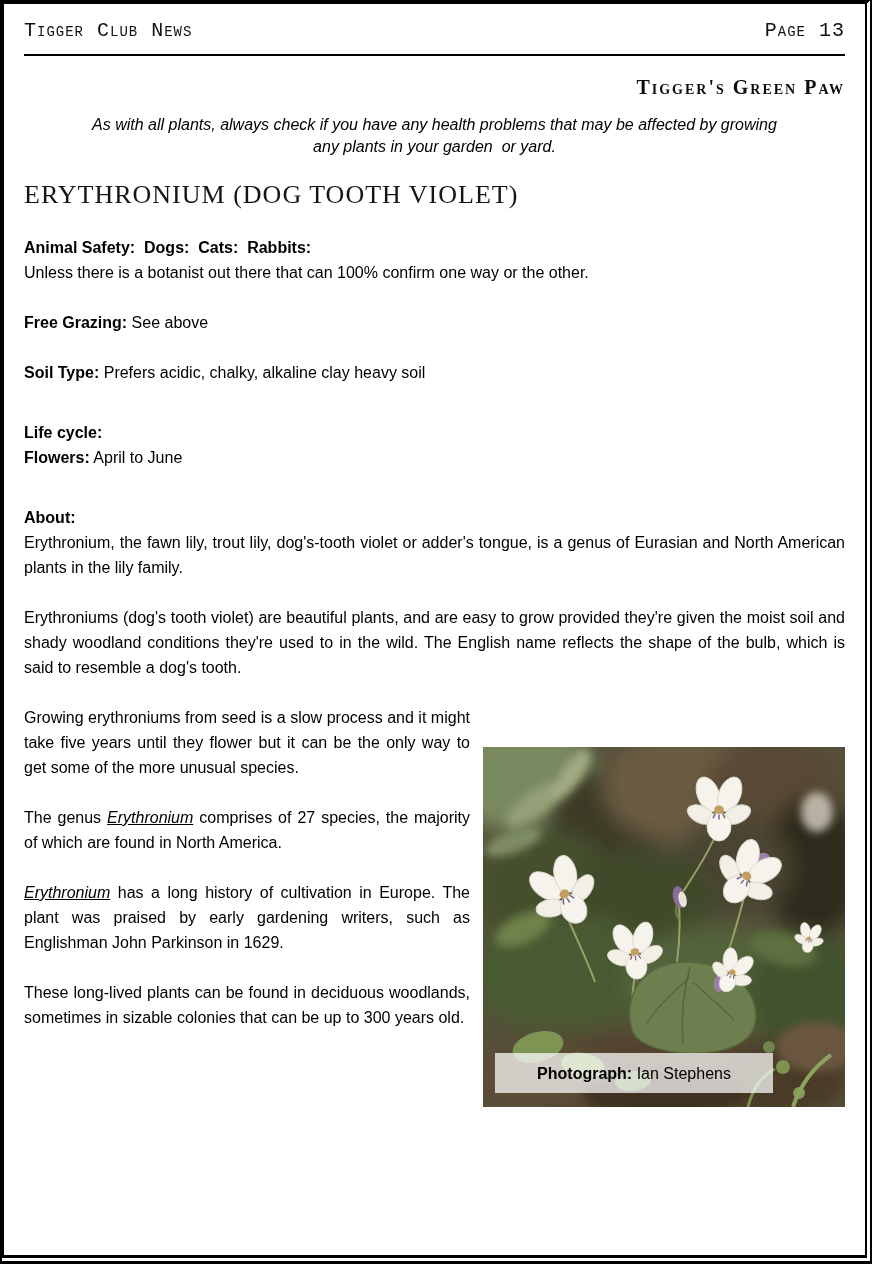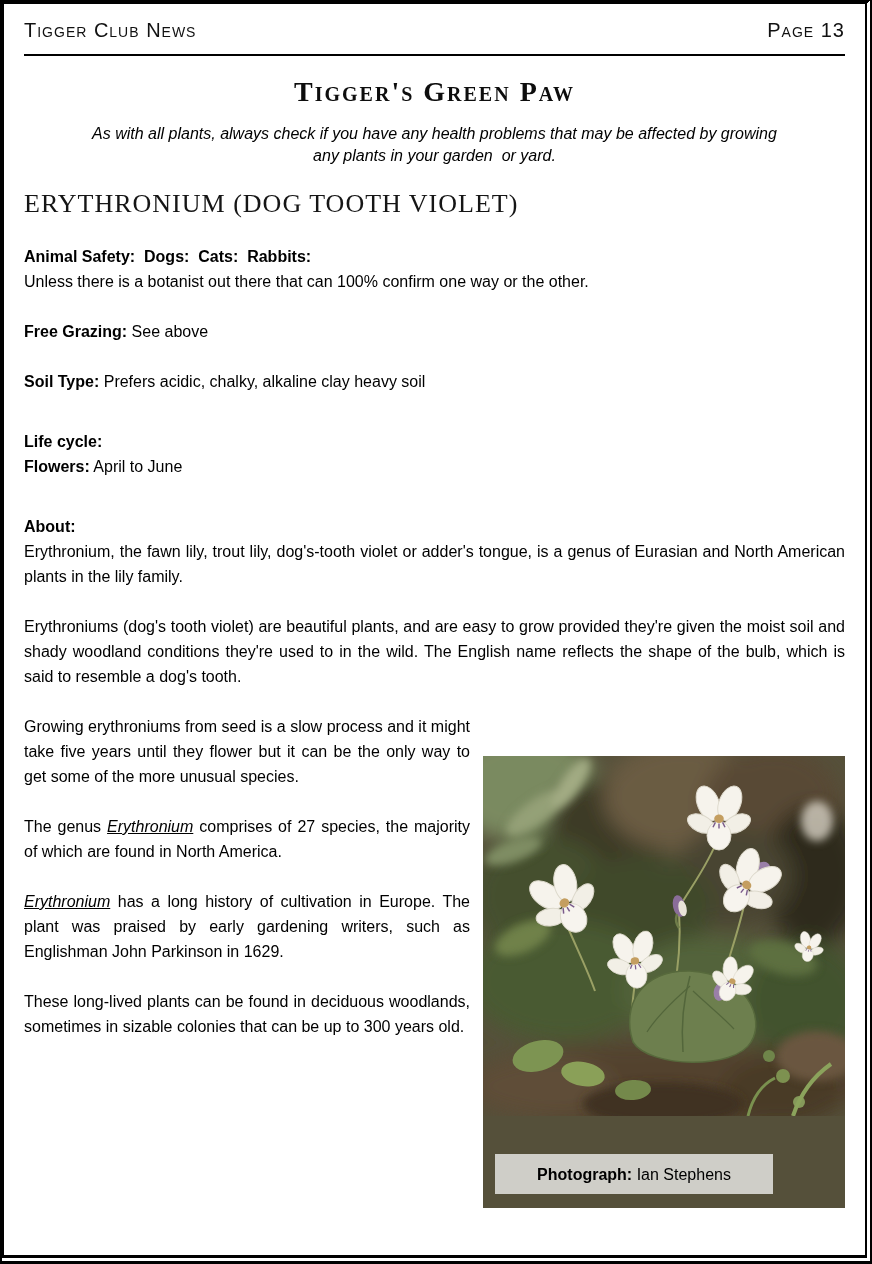--- a/index.html
+++ b/index.html
@@ -8,48 +8,48 @@
     width:872px; height:1264px; position:relative; overflow:hidden;
     background:#ffffff; color:#000;
     border-top:4px solid #000; border-left:4px solid #000;
     border-right:7px double #000; border-bottom:9px double #000;
     padding:0 20px;
     font-family:"Liberation Sans", sans-serif;
   }
   .masthead {
     display:flex; justify-content:space-between; align-items:baseline;
     padding-top:15px;
-    font-family:Liberation Sans, sans-serif; font-variant:small-caps;
+    font-family:Liberation Mono, monospace; font-variant:small-caps;
     font-size:20px; letter-spacing:1px; color:#111;
   }
   .masthead-rule { border-top:2px solid #000; margin-top:12px; }
   .article-title {
-    text-align:center; margin-top:20px;
+    text-align:right; margin-top:20px;
     font-family:"Liberation Serif", serif; font-variant:small-caps;
-    font-weight:bold; font-size:28px; letter-spacing:2px; color:#0d0d0d;
+    font-weight:bold; font-size:20px; letter-spacing:2px; color:#0d0d0d;
   }
   .intro { text-align:center; font-size:16px; line-height:22px; margin-top:15px;font-style:italic; }
   .intro .pre { white-space:pre-wrap; }
   .section-heading {
     text-align:left; margin-top:22px;
     font-family:"Liberation Serif", serif; font-weight:normal;
     font-size:26px; letter-spacing:1px; color:#151515;
   }
   .bodycopy { margin-top:25px; font-size:16px; line-height:25px; text-align:justify; }
   .bodycopy p { margin:0; }
   .gap { height:25px; } .gap-lg { height:35px; }
   b { font-weight:bold; }
   i { font-style:italic;text-decoration:underline; }
   .pre { white-space:pre-wrap; }
   .bottom-section { display:flex;justify-content:space-between; }
   .narrow-col { width:446px; }
   .lead-gap { height:25px; }
   .photo-wrap { margin-left:auto; margin-top:67px; }
   .photo {
-    position:relative; width:362px; height:452px; overflow:hidden;
+    position:relative; width:362px; height:360px; overflow:hidden;
     background:#55503a;
   }
   .photo svg { display:block; }
   .photo-caption {
     position:absolute; left:12px; bottom:14px; width:278px; height:40px;
     background:rgba(255,255,255,0.72);
     display:flex; align-items:center; justify-content:center;
     font-size:16px; color:#000;
   }
 </style>

